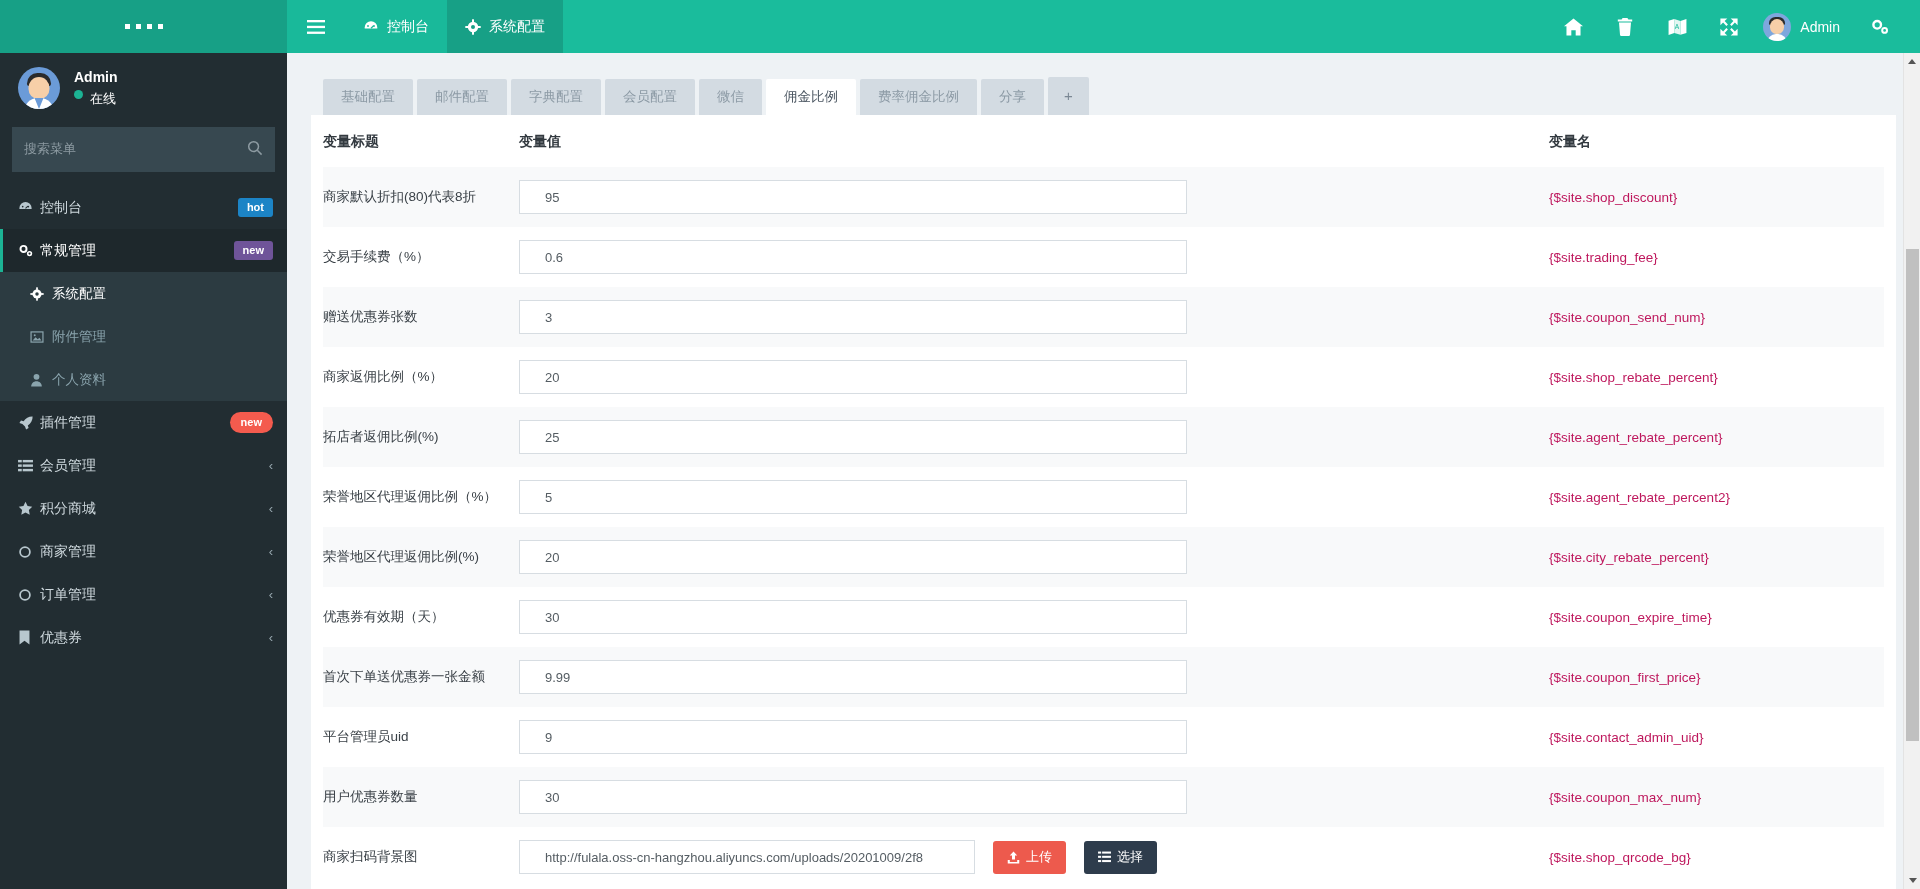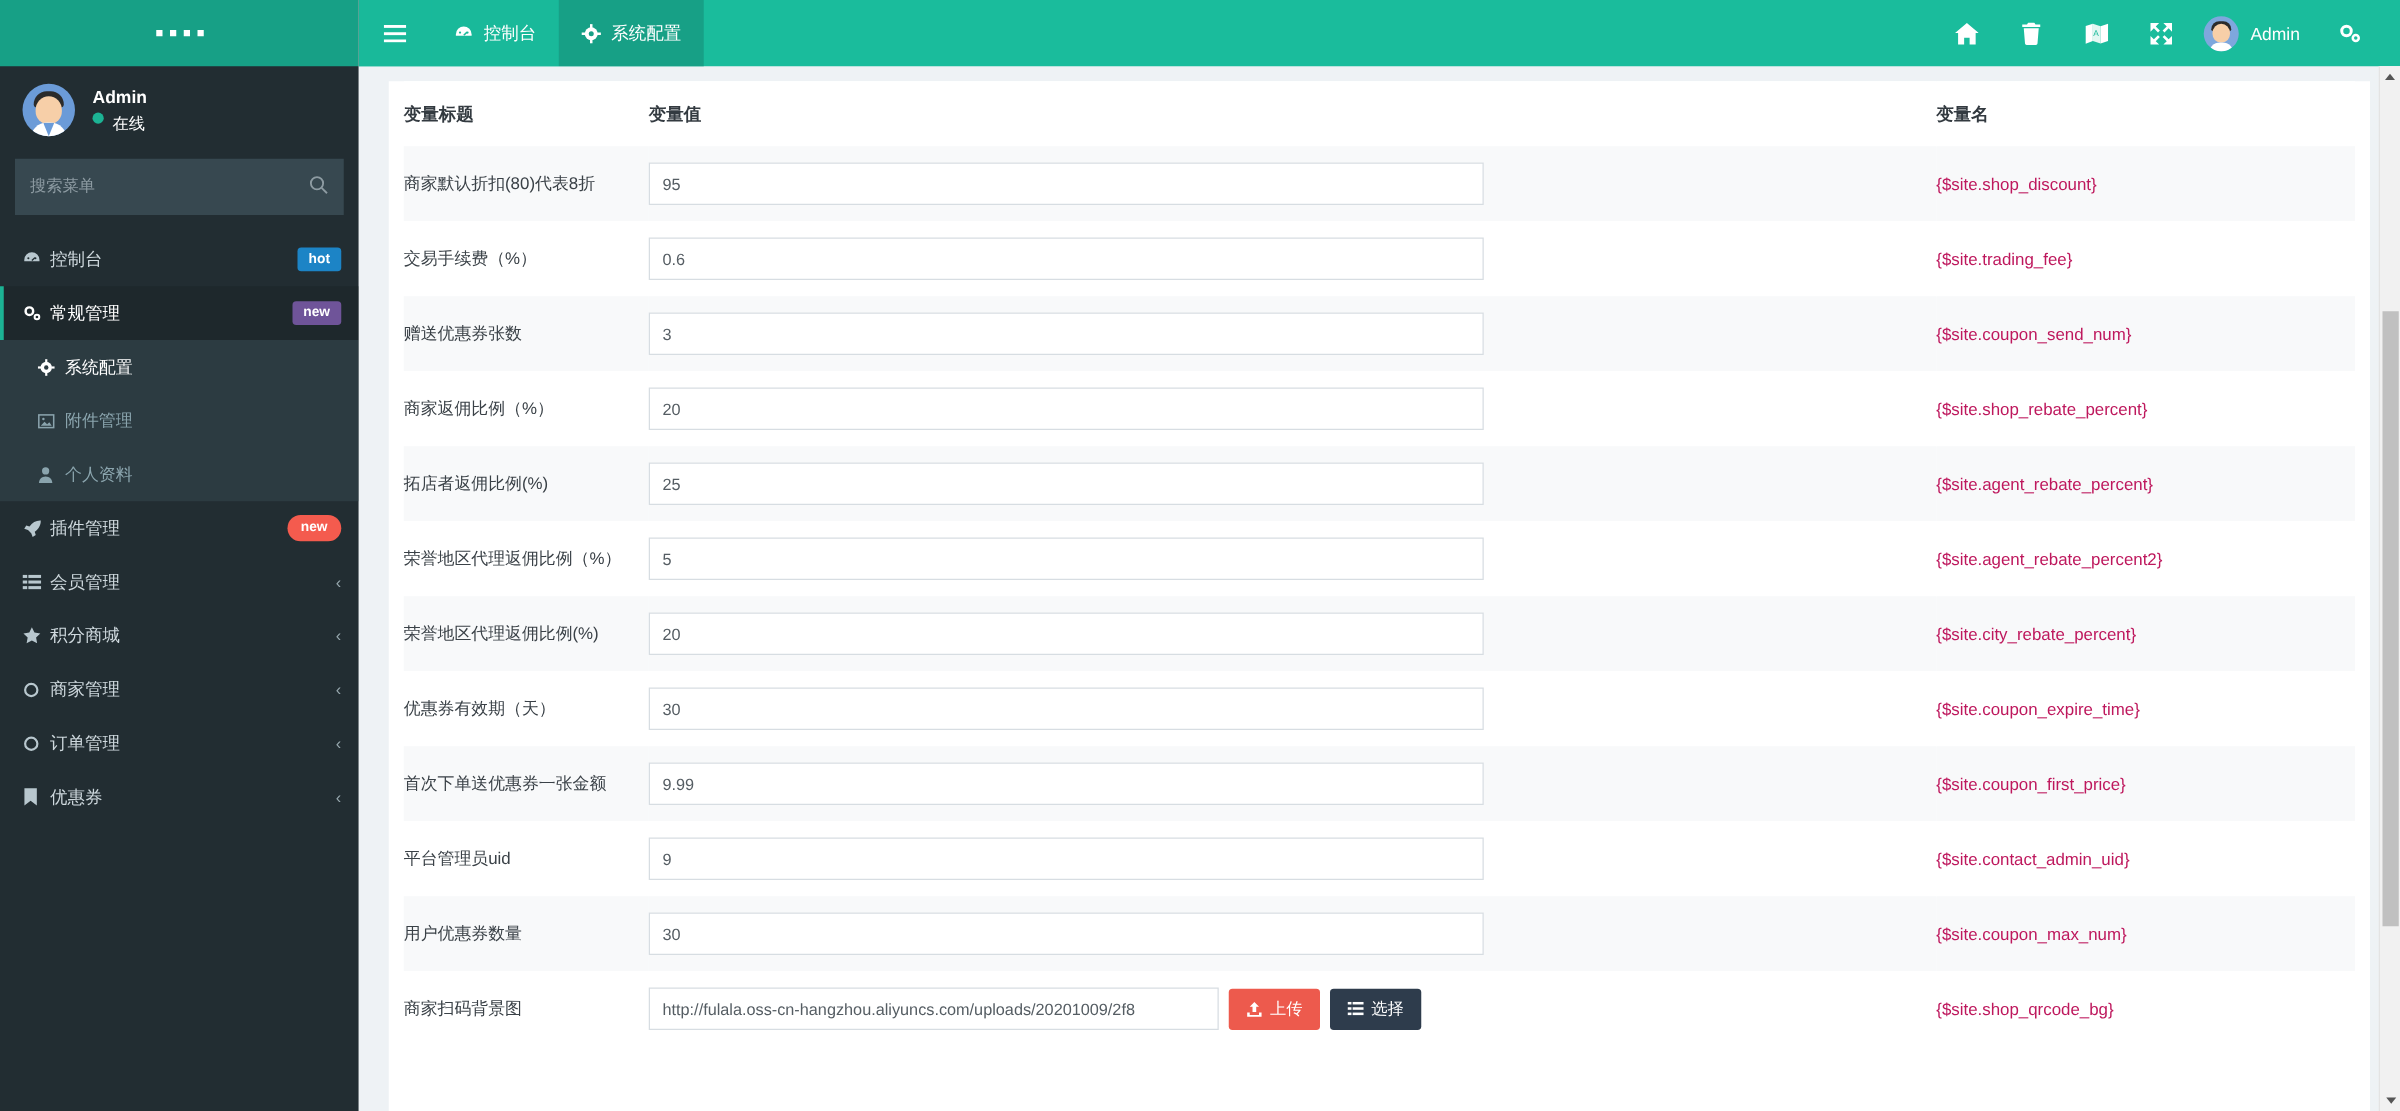--- a/index.html
+++ b/index.html
@@ -119,25 +119,25 @@
   table.cfg th.c1, table.cfg td.c1 { width: 196px; padding-left: 0; }
   table.cfg th.c2, table.cfg td.c2 { width: 1030px; }
   table.cfg th.c3, table.cfg td.c3 { width: auto; }
   table.cfg td { padding: 0; vertical-align: middle; height: 60px; }
   table.cfg tbody tr:nth-child(odd) { background: #f8f9fa; }
   table.cfg tbody tr:nth-child(even) { background: #ffffff; }
   .lbl-cell { font-size: 13.5px; color: #3a4147; padding-right: 12px; }
   .name-cell { font-size: 13.5px; color: #be185d; }
   .inp {
     height: 34px; width: 668px; border: 1px solid #d7dde2; background: #fff;
-    font-size: 13px; color: #555d63; padding: 0 10px; outline: none;
+    font-size: 13px; color: #555d63; padding: 0 25px; outline: none;
     font-family: "Liberation Sans", sans-serif;
   }
   .inp.short { width: 456px; }
-  .rowflex { display: flex; align-items: center; gap: 8px; }
+  .rowflex { display: flex; align-items: center; gap: 18px; }
   .btn-up {
     background: #ed5a4d; color: #fff; border: none; font-size: 13px;
     padding: 0 14px; height: 33px; border-radius: 3px; cursor: pointer;
     display: inline-flex; align-items: center; gap: 6px;
     font-family: "Liberation Sans", sans-serif;
   }
   .btn-sel {
     background: #2e3c4c; color: #fff; border: none; font-size: 13px;
     padding: 0 14px; height: 33px; border-radius: 3px; cursor: pointer;
     display: inline-flex; align-items: center; gap: 6px;
@@ -418,20 +418,31 @@
               <circle cx="7.2" cy="6.8" r="3.8" fill="none" stroke="#fff" stroke-width="2.4"></circle>
               <circle cx="14.6" cy="12.4" r="2.4" fill="none" stroke="#fff" stroke-width="2"></circle>
             </svg>
         </div>
       </div>
     </header>
 
     <div class="content">
       <div class="panel">
 
+        <div class="tabbar">
+          <div class="tab">基础配置</div>
+          <div class="tab">邮件配置</div>
+          <div class="tab">字典配置</div>
+          <div class="tab">会员配置</div>
+          <div class="tab">微信</div>
+          <div class="tab active">佣金比例</div>
+          <div class="tab">费率佣金比例</div>
+          <div class="tab">分享</div>
+          <div class="tab add">+</div>
+        </div>
 
         <div style="padding: 0 12px;">
         <table class="cfg">
           <thead>
             <tr>
               <th class="c1">变量标题</th>
               <th class="c2">变量值</th>
               <th class="c3">变量名</th>
             </tr>
           </thead>

